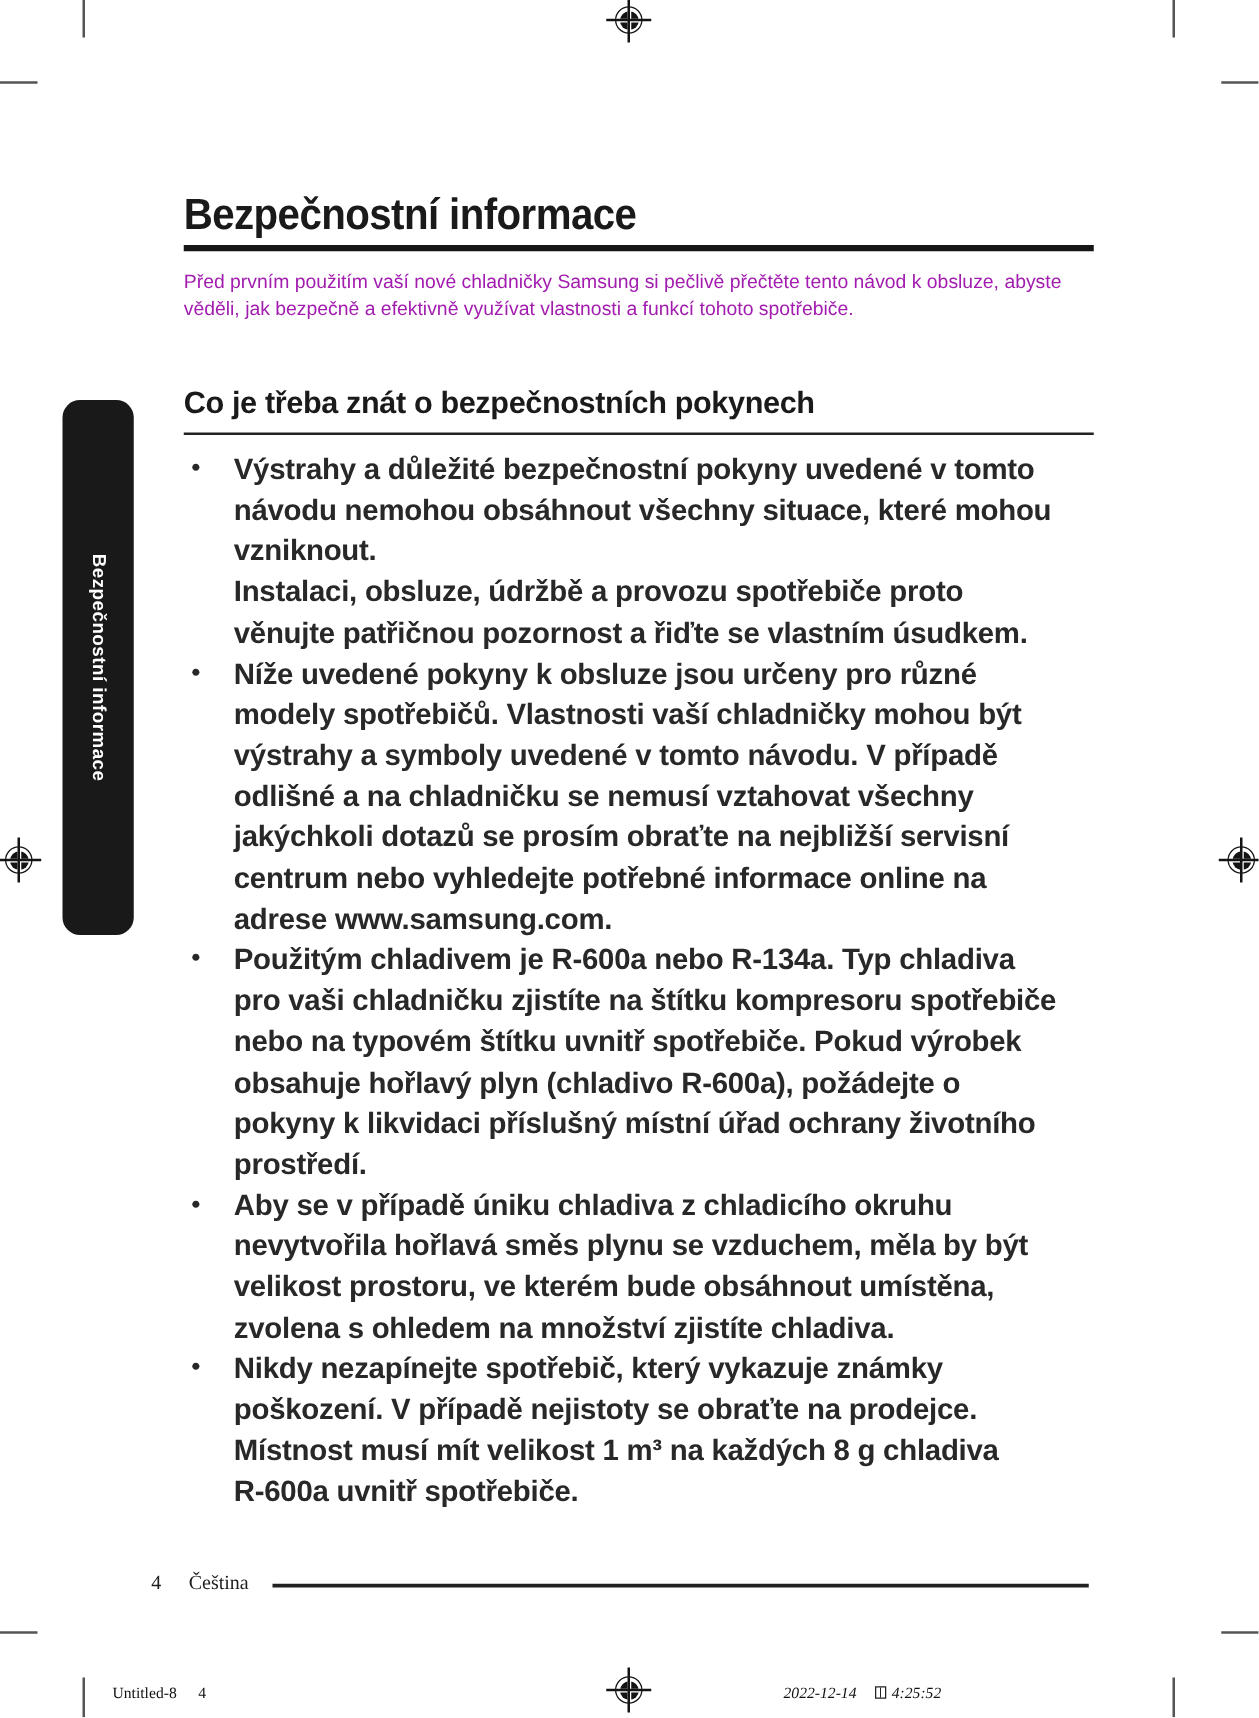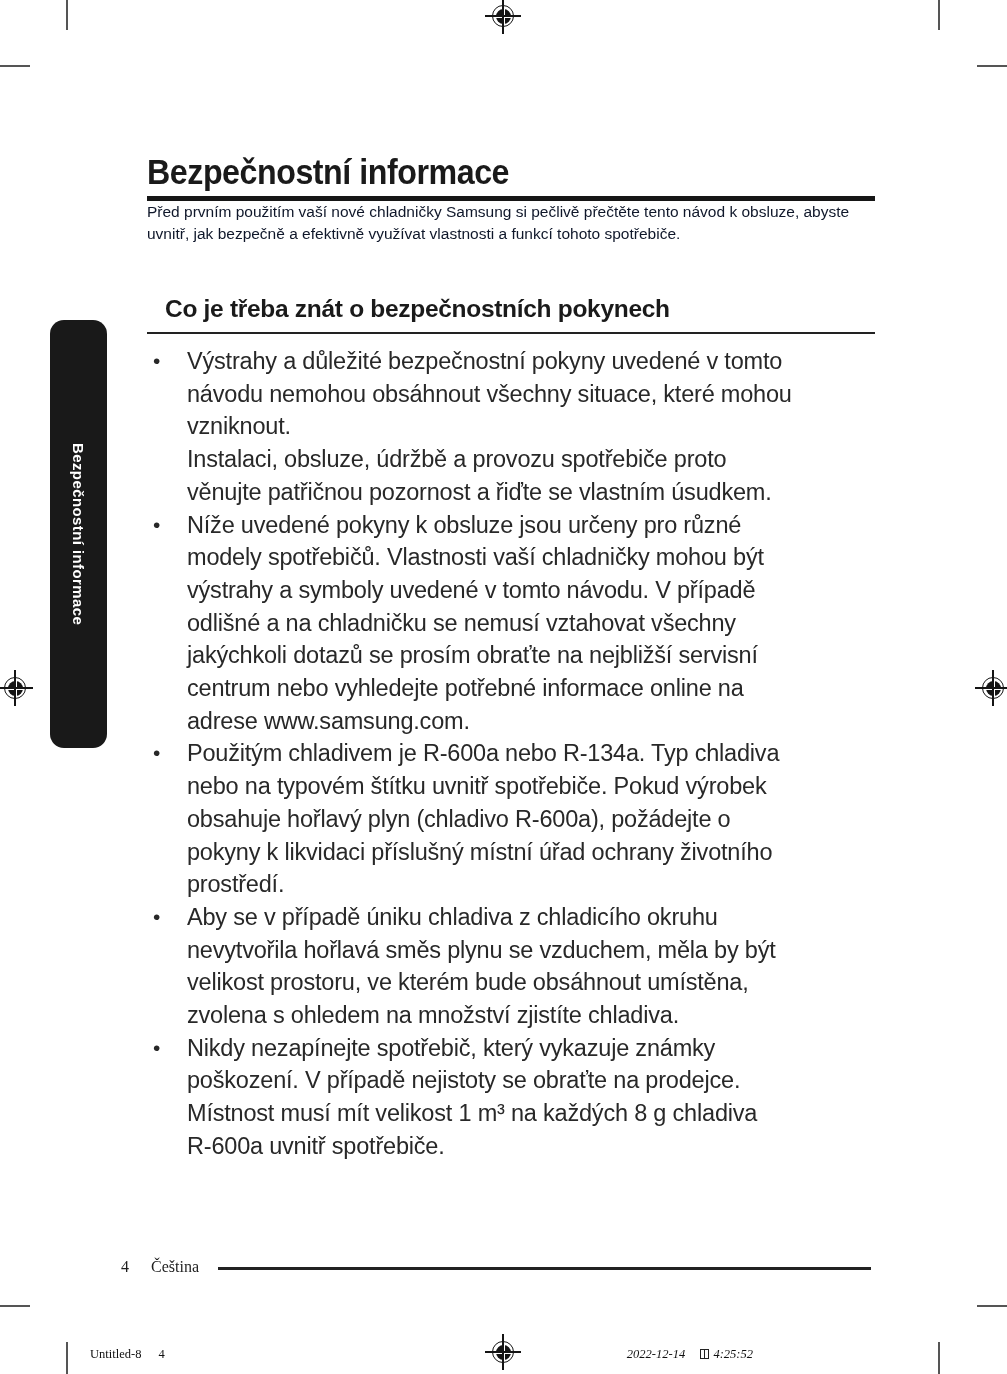--- a/index.html
+++ b/index.html
@@ -35,29 +35,29 @@
   .side-tab{position:absolute;left:50px;top:320px;width:57px;height:428px;background:#191919;
             border-radius:14px;display:flex;align-items:center;justify-content:center;}
   .side-tab .vtext{writing-mode:vertical-rl;font-size:15px;font-weight:700;color:#ffffff;
                    letter-spacing:0.4px;white-space:nowrap;}
 
   
   .content{position:absolute;left:147px;top:150px;width:728px;}
   .doc-title{margin:0;font-size:35px;line-height:44px;font-weight:700;color:#1a1a1a;
              letter-spacing:-0.5px;transform:scaleX(0.92);transform-origin:left center;white-space:nowrap;}
   .title-rule{height:5px;background:#161616;margin-top:2px;}
-  .intro{font-size:15.5px;line-height:21.5px;color:#0f172a;}
+  .intro{margin-top:14px;font-size:15.5px;line-height:21.5px;color:#a21caf;}
   .intro-line{white-space:nowrap;}
-  .section-heading{margin:50px 0 0 18px;font-size:24.5px;line-height:30px;font-weight:700;color:#1a1a1a;
+  .section-heading{margin:50px 0 0 0;font-size:24.5px;line-height:30px;font-weight:700;color:#1a1a1a;
                    letter-spacing:-0.3px;white-space:nowrap;}
   .section-rule{height:2px;background:#222;margin-top:8px;}
   .list{margin-top:11px;font-size:23.5px;line-height:32.7px;letter-spacing:-0.2px;color:#282828;}
   .li{display:flex;}
   .li-marker{flex:none;width:40px;padding-left:6px;box-sizing:border-box;font-size:21px;}
-  .li-body{flex:1;min-width:0;}
+  .li-body{flex:1;min-width:0;font-weight:bold;}
   .li-line{white-space:nowrap;}
 
   
   .footer{position:absolute;left:0;top:1256px;width:1007px;height:24px;
           font-family:"Liberation Serif",serif;font-size:16px;color:#1e1e1e;}
   .footer .num{position:absolute;left:121px;top:2px;}
   .footer .lang{position:absolute;left:151px;top:2px;}
   .footer .rule{position:absolute;left:218px;top:11px;width:653px;height:3px;background:#222;}
 
   
@@ -118,21 +118,21 @@
 
   <div class="side-tab">
     <span class="vtext">Bezpečnostní informace</span>
   </div>
 
   <div class="content">
     <h1 class="doc-title">Bezpečnostní informace</h1>
     <div class="title-rule"></div>
     <div class="intro">
         <div class="intro-line">Před prvním použitím vaší nové chladničky Samsung si pečlivě přečtěte tento návod k obsluze, abyste</div>
-        <div class="intro-line">uvnitř, jak bezpečně a efektivně využívat vlastnosti a funkcí tohoto spotřebiče.</div>
+        <div class="intro-line">věděli, jak bezpečně a efektivně využívat vlastnosti a funkcí tohoto spotřebiče.</div>
       </div>
     <h2 class="section-heading">Co je třeba znát o bezpečnostních pokynech</h2>
     <div class="section-rule"></div>
     <div class="list">
         <div class="li">
           <span class="li-marker">•</span>
           <div class="li-body">
             <div class="li-line">Výstrahy a důležité bezpečnostní pokyny uvedené v tomto</div>
             <div class="li-line">návodu nemohou obsáhnout všechny situace, které mohou</div>
             <div class="li-line">vzniknout.</div>
@@ -154,20 +154,21 @@
             <div class="li-line">odlišné a na chladničku se nemusí vztahovat všechny</div>
             <div class="li-line">jakýchkoli dotazů se prosím obraťte na nejbližší servisní</div>
             <div class="li-line">centrum nebo vyhledejte potřebné informace online na</div>
             <div class="li-line">adrese www.samsung.com.</div>
           </div>
         </div>
         <div class="li">
           <span class="li-marker">•</span>
           <div class="li-body">
             <div class="li-line">Použitým chladivem je R-600a nebo R-134a. Typ chladiva</div>
+            <div class="li-line">pro vaši chladničku zjistíte na štítku kompresoru spotřebiče</div>
             <div class="li-line">nebo na typovém štítku uvnitř spotřebiče. Pokud výrobek</div>
             <div class="li-line">obsahuje hořlavý plyn (chladivo R-600a), požádejte o</div>
             <div class="li-line">pokyny k likvidaci příslušný místní úřad ochrany životního</div>
             <div class="li-line">prostředí.</div>
           </div>
         </div>
         <div class="li">
           <span class="li-marker">•</span>
           <div class="li-body">
             <div class="li-line">Aby se v případě úniku chladiva z chladicího okruhu</div>

